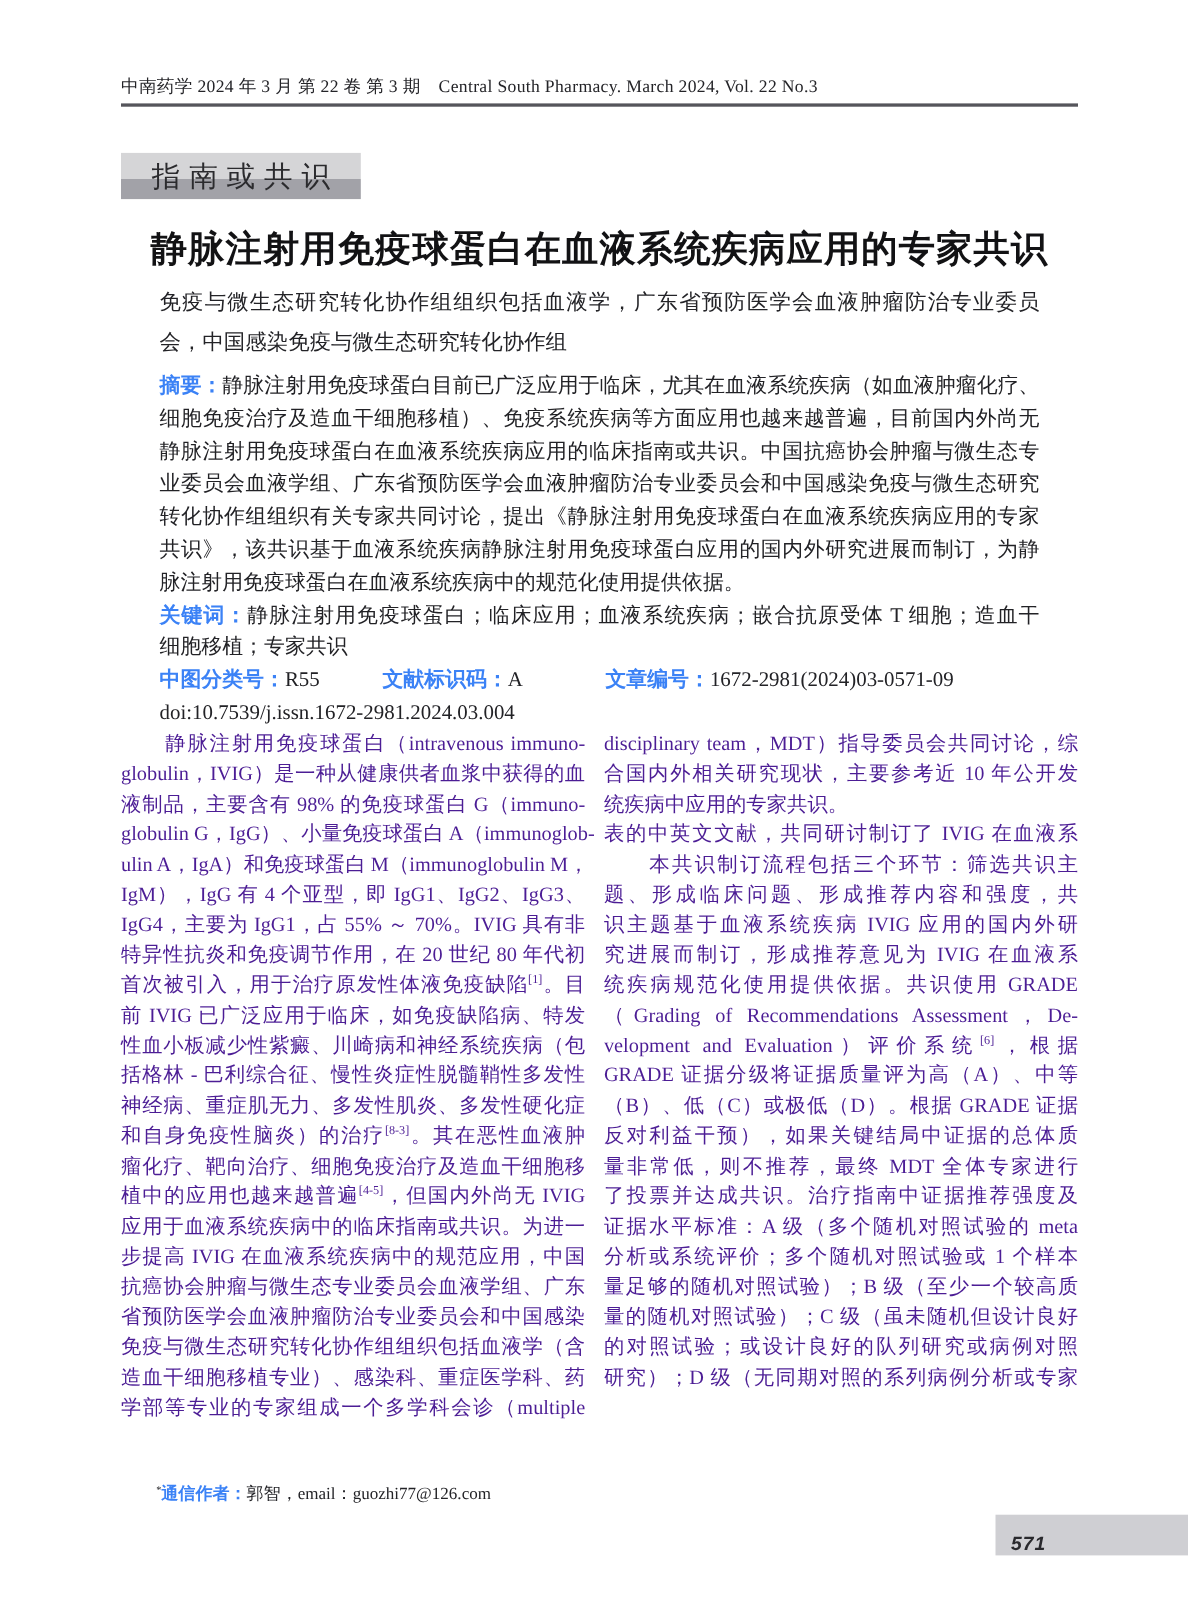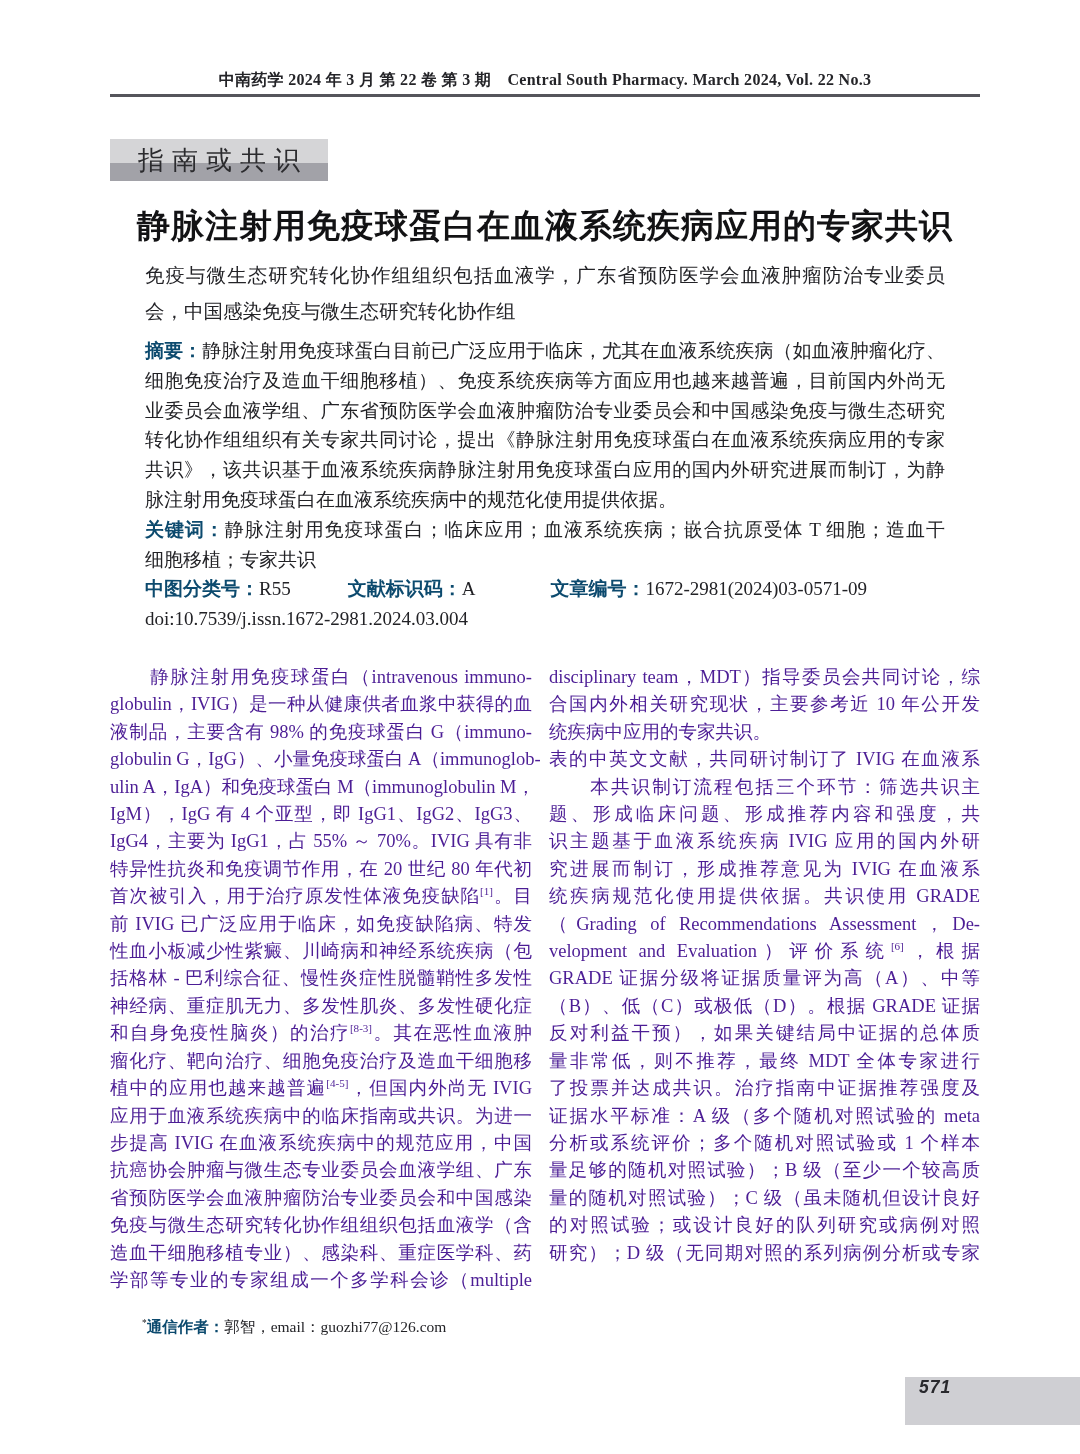--- a/index.html
+++ b/index.html
@@ -3,21 +3,21 @@
 <meta charset="utf-8">
 <style>
   html,body{margin:0;padding:0;background:#ffffff;}
   .page{
     position:relative;width:1080px;height:1454px;background:#ffffff;
     font-family:"Liberation Serif","DejaVu Serif",serif;color:#1d1d1f;
     overflow:hidden;
   }
   .jheader{
     position:absolute;top:70px;left:110px;right:100px;
-    text-align:center;font-size:16px;line-height:20px;letter-spacing:0.3px;color:#242428;font-weight:bold;
+    text-align:left;font-size:16px;line-height:20px;letter-spacing:0.3px;color:#242428;
   }
   .rule{position:absolute;left:110px;right:100px;top:94px;height:3px;background:#55555b;}
   .seclabel{
     position:absolute;left:110px;top:139px;width:218px;height:42px;
     background:linear-gradient(to bottom,#d5d5d7 0%,#d5d5d7 56%,#a2a2a8 56%,#a2a2a8 100%);
     display:flex;align-items:center;justify-content:center;
     font-family:"Liberation Sans","DejaVu Sans",sans-serif;
     font-size:26px;letter-spacing:8px;color:#2b2b2e;text-indent:8px;
   }
   .title{
@@ -25,27 +25,27 @@
     text-align:center;font-family:"Liberation Sans","DejaVu Sans",sans-serif;
     font-size:33px;font-weight:700;letter-spacing:1px;color:#121214;
   }
   .authors{position:absolute;left:145px;width:800px;top:258px;font-size:19.5px;line-height:36px;color:#232327;}
   .abstract{position:absolute;left:145px;width:800px;top:336px;font-size:19px;line-height:29.8px;color:#222226;}
   .col{position:absolute;top:664px;font-size:18.5px;line-height:27.4px;color:#4c1d95;}
   .colL{left:110px;width:422px;}
   .colR{left:549px;width:431px;}
   .tline{text-align:justify;text-align-last:justify;white-space:nowrap;}
   .tline.short{text-align-last:left;}
-  .lines b{font-family:"Liberation Sans","DejaVu Sans",sans-serif;font-weight:700;color:#0c4a6e;}
+  .lines b{font-family:"Liberation Sans","DejaVu Sans",sans-serif;font-weight:700;color:#3b82f6;}
   sup{font-size:0.6em;vertical-align:super;line-height:0;}
   .footnote{position:absolute;left:142px;width:620px;top:1316px;font-size:15.5px;line-height:22px;color:#232327;}
-  .footnote .tline{white-space:normal;text-align-last:left;}
+  .footnote .tline{white-space:normal;text-align-last:left;margin-top:32px;}
   .pagebar{
-    position:absolute;left:905px;right:0;top:1377px;height:48px;
-    background:#cfcfd3;display:flex;align-items:flex-start;
+    position:absolute;left:905px;right:0;top:1377px;height:37px;
+    background:#cfcfd3;display:flex;align-items:flex-end;
   }
   .pnum{
     font-family:"Liberation Sans","DejaVu Sans",sans-serif;
     font-style:italic;font-weight:700;font-size:17.5px;color:#29292d;
     padding-left:14px;letter-spacing:1px;
   }
 </style>
 </head>
 <body>
 
@@ -61,20 +61,21 @@
   <h1 class="title">静脉注射用免疫球蛋白在血液系统疾病应用的专家共识</h1>
 
   <div class="authors lines">
       <div class="tline">免疫与微生态研究转化协作组组织包括血液学，广东省预防医学会血液肿瘤防治专业委员</div>
       <div class="tline short">会，中国感染免疫与微生态研究转化协作组</div>
     </div>
 
   <div class="abstract lines">
       <div class="tline"><b>摘要：</b>静脉注射用免疫球蛋白目前已广泛应用于临床，尤其在血液系统疾病（如血液肿瘤化疗、</div>
       <div class="tline">细胞免疫治疗及造血干细胞移植）、免疫系统疾病等方面应用也越来越普遍，目前国内外尚无</div>
+      <div class="tline">静脉注射用免疫球蛋白在血液系统疾病应用的临床指南或共识。中国抗癌协会肿瘤与微生态专</div>
       <div class="tline">业委员会血液学组、广东省预防医学会血液肿瘤防治专业委员会和中国感染免疫与微生态研究</div>
       <div class="tline">转化协作组组织有关专家共同讨论，提出《静脉注射用免疫球蛋白在血液系统疾病应用的专家</div>
       <div class="tline">共识》，该共识基于血液系统疾病静脉注射用免疫球蛋白应用的国内外研究进展而制订，为静</div>
       <div class="tline short">脉注射用免疫球蛋白在血液系统疾病中的规范化使用提供依据。</div>
       <div class="tline"><b>关键词：</b>静脉注射用免疫球蛋白；临床应用；血液系统疾病；嵌合抗原受体 T 细胞；造血干</div>
       <div class="tline short">细胞移植；专家共识</div>
       <div class="tline short"><b>中图分类号：</b>R55　　　<b>文献标识码：</b>A　　　　<b>文章编号：</b>1672-2981(2024)03-0571-09</div>
       <div class="tline short">doi:10.7539/j.issn.1672-2981.2024.03.004</div>
     </div>
 

